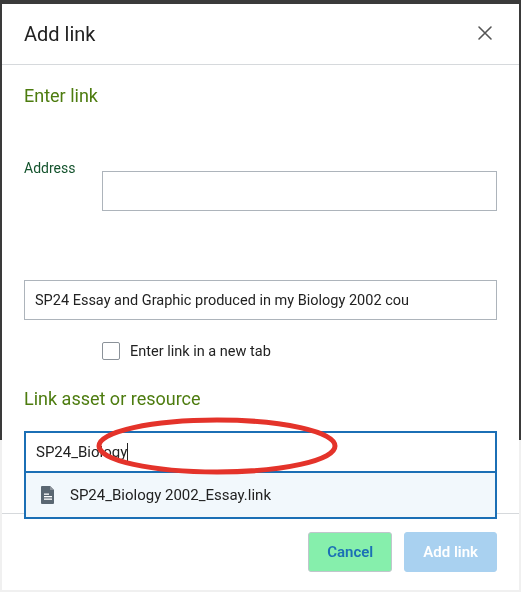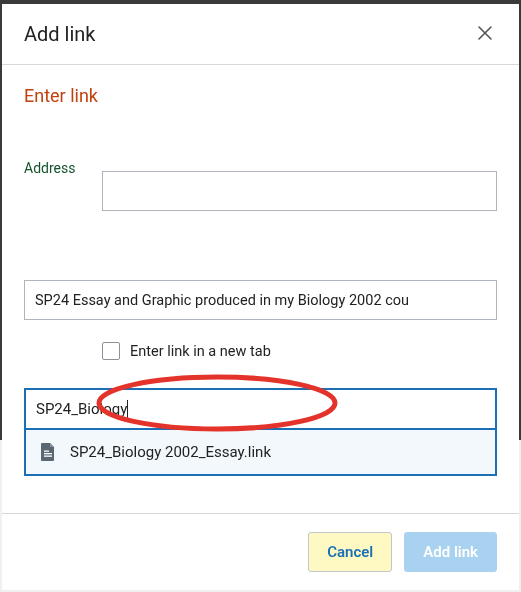--- a/index.html
+++ b/index.html
@@ -33,21 +33,21 @@
     background: transparent;
     border: none;
   }
   .dlg-body {
     padding: 20px 22px 10px 22px;
     flex: 1;
   }
   .section-label {
     font-size: 18px;
     font-weight: 400;
-    color: #c2410c;
+    color: #4d7c0f;
     margin-bottom: 18px;
   }
   .form-row {
     display: flex;
     align-items: center;
     margin-bottom: 22px;
   }
   .form-row .fld-label {
     width: 78px;
     font-size: 14px;
@@ -164,21 +164,21 @@
     padding: 0 18px;
     font-size: 15px;
     border-radius: 3px;
     cursor: pointer;
     font-family: inherit;
     display: inline-flex;
     align-items: center;
     justify-content: center;
   }
   .btn-secondary {
-    background: #fef9c3;
+    background: #86efac;
     border: 1px solid #c0c6cc;
     color: #1b6fb5;
     font-weight: 600;
   }
   .btn-primary {
     background: #a9d1f0;
     border: 1px solid #a9d1f0;
     color: #fff;
     font-weight: 600;
   }
@@ -216,20 +216,21 @@
           <input type="text" class="txt" value="SP24 Essay and Graphic produced in my Biology 2002 cou" style="">
         </div>
       </div>
 
       <div class="checkbox-row">
         <span class="chk"></span>
         <span class="chk-label">Enter link in a new tab</span>
       </div>
 
       <div class="search-section">
+        <div class="section-label">Link asset or resource</div>
 
         <div class="search-row">
           <div class="search-wrap">
 
             <svg class="annot-ellipse" viewBox="0 0 250 62">
               <ellipse cx="125" cy="31" rx="118" ry="26" fill="none" stroke="#e4332a" stroke-width="5"></ellipse>
             </svg>
 
             <input type="text" class="search-input" style="color: transparent; caret-color: transparent;" value="SP24_Biology">
             <div class="search-display">

